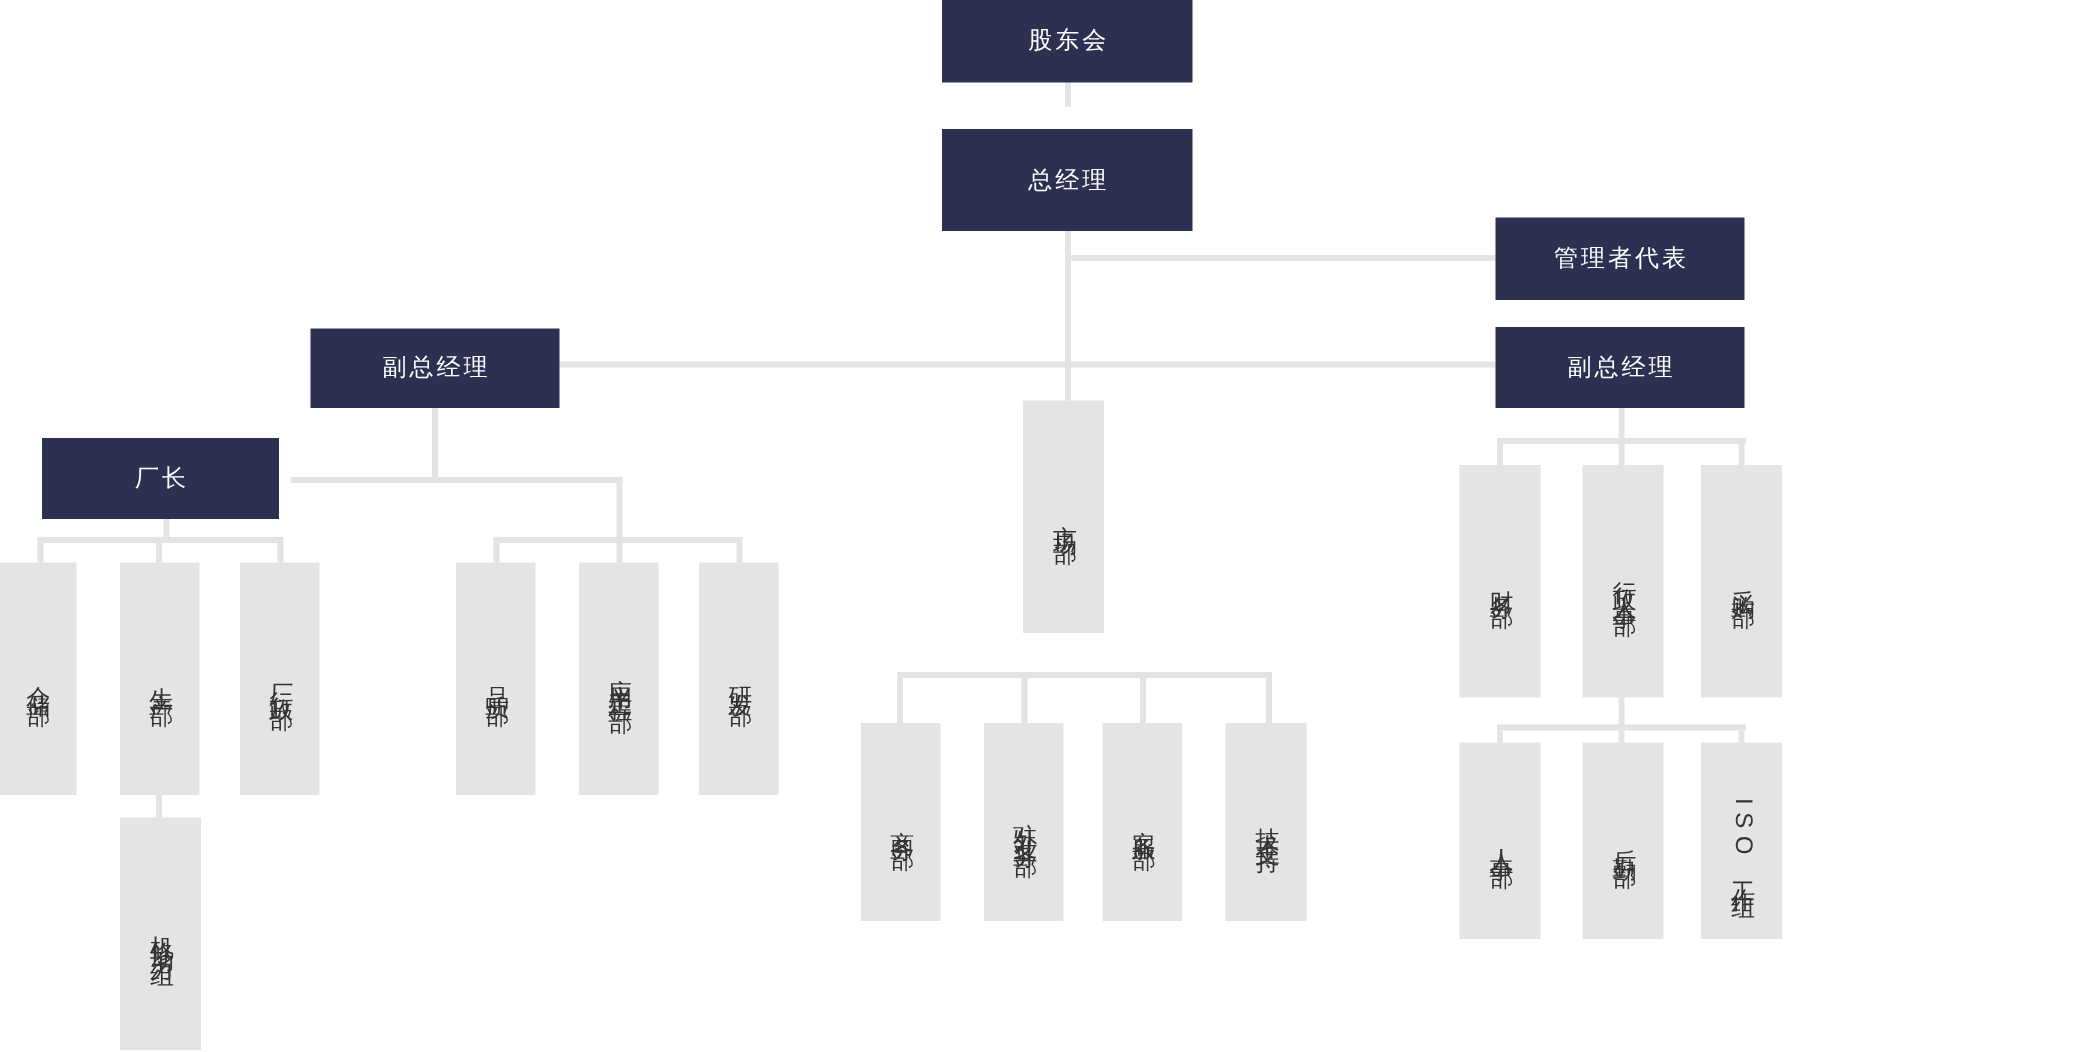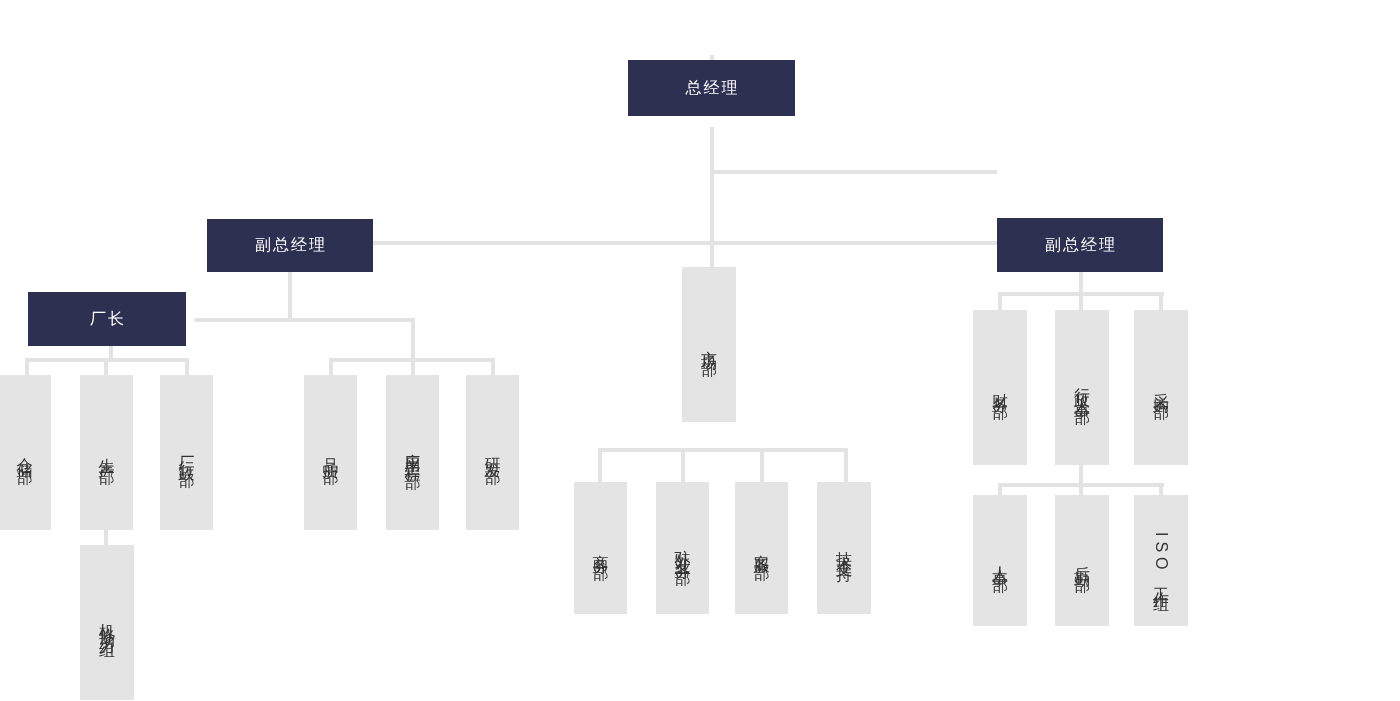--- a/index.html
+++ b/index.html
@@ -94,21 +94,23 @@
   <div class="cl" style="left:1079px;top:296px;width:4px;height:14px"></div>
   <div class="cl" style="left:1159px;top:296px;width:4px;height:14px"></div>
 
   <div class="cl" style="left:1079px;top:465px;width:4px;height:22px"></div>
 
   <div class="cl" style="left:998px;top:483px;width:166px;height:4px"></div>
   <div class="cl" style="left:998px;top:487px;width:4px;height:8px"></div>
   <div class="cl" style="left:1079px;top:487px;width:4px;height:8px"></div>
   <div class="cl" style="left:1159px;top:487px;width:4px;height:8px"></div>
 
-  <div class="node navy" style="left:628px;top:60px;width:167px;height:56px">总经理</div>
+  <div class="node navy" style="left:628px;top:0px;width:167px;height:55px">股东会</div>
+  <div class="node navy" style="left:628px;top:86px;width:167px;height:68px">总经理</div>
+  <div class="node navy" style="left:997px;top:145px;width:166px;height:55px">管理者代表</div>
   <div class="node navy" style="left:997px;top:218px;width:166px;height:54px">副总经理</div>
   <div class="node navy" style="left:207px;top:219px;width:166px;height:53px">副总经理</div>
   <div class="node navy" style="left:28px;top:292px;width:158px;height:54px">厂长</div>
 
   <div class="node vbox" style="left:682px;top:267px;width:54px;height:155px">市场部</div>
 
   <div class="node vbox" style="left:-2px;top:375px;width:53px;height:155px">仓储部</div>
   <div class="node vbox" style="left:80px;top:375px;width:53px;height:155px">生产部</div>
   <div class="node vbox" style="left:160px;top:375px;width:53px;height:155px">厂行政部</div>
   <div class="node vbox" style="left:80px;top:545px;width:54px;height:155px">机修动力组</div>

